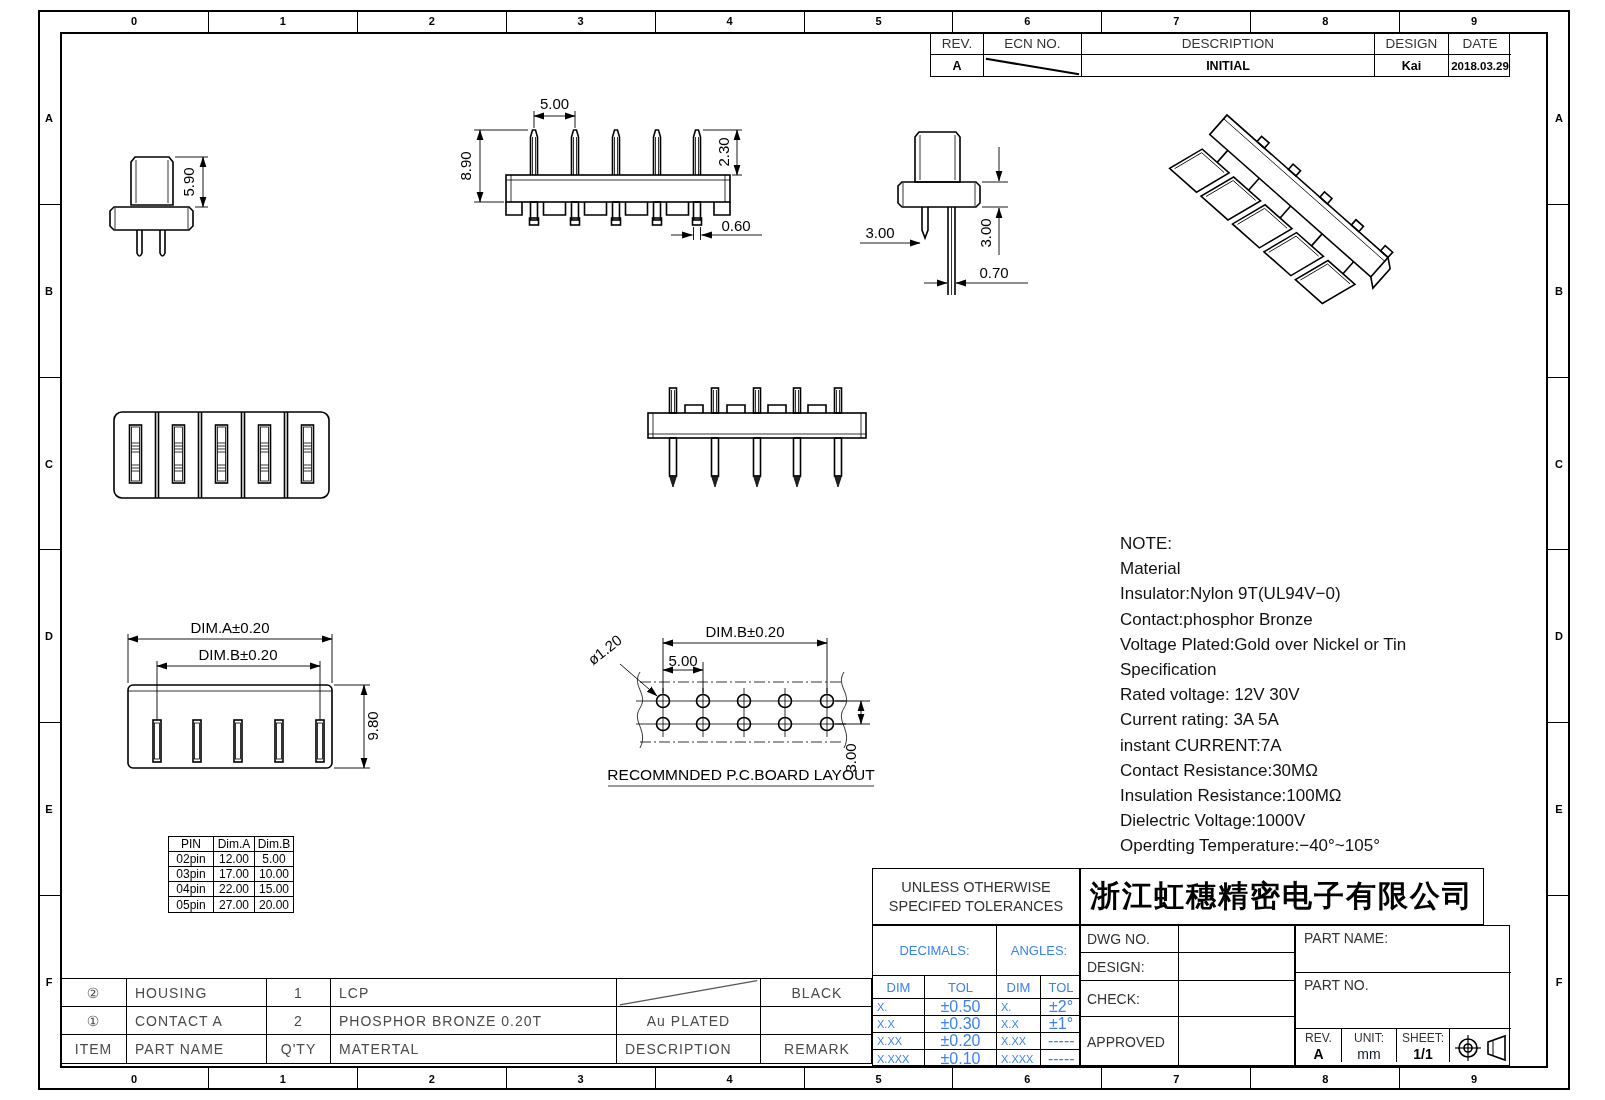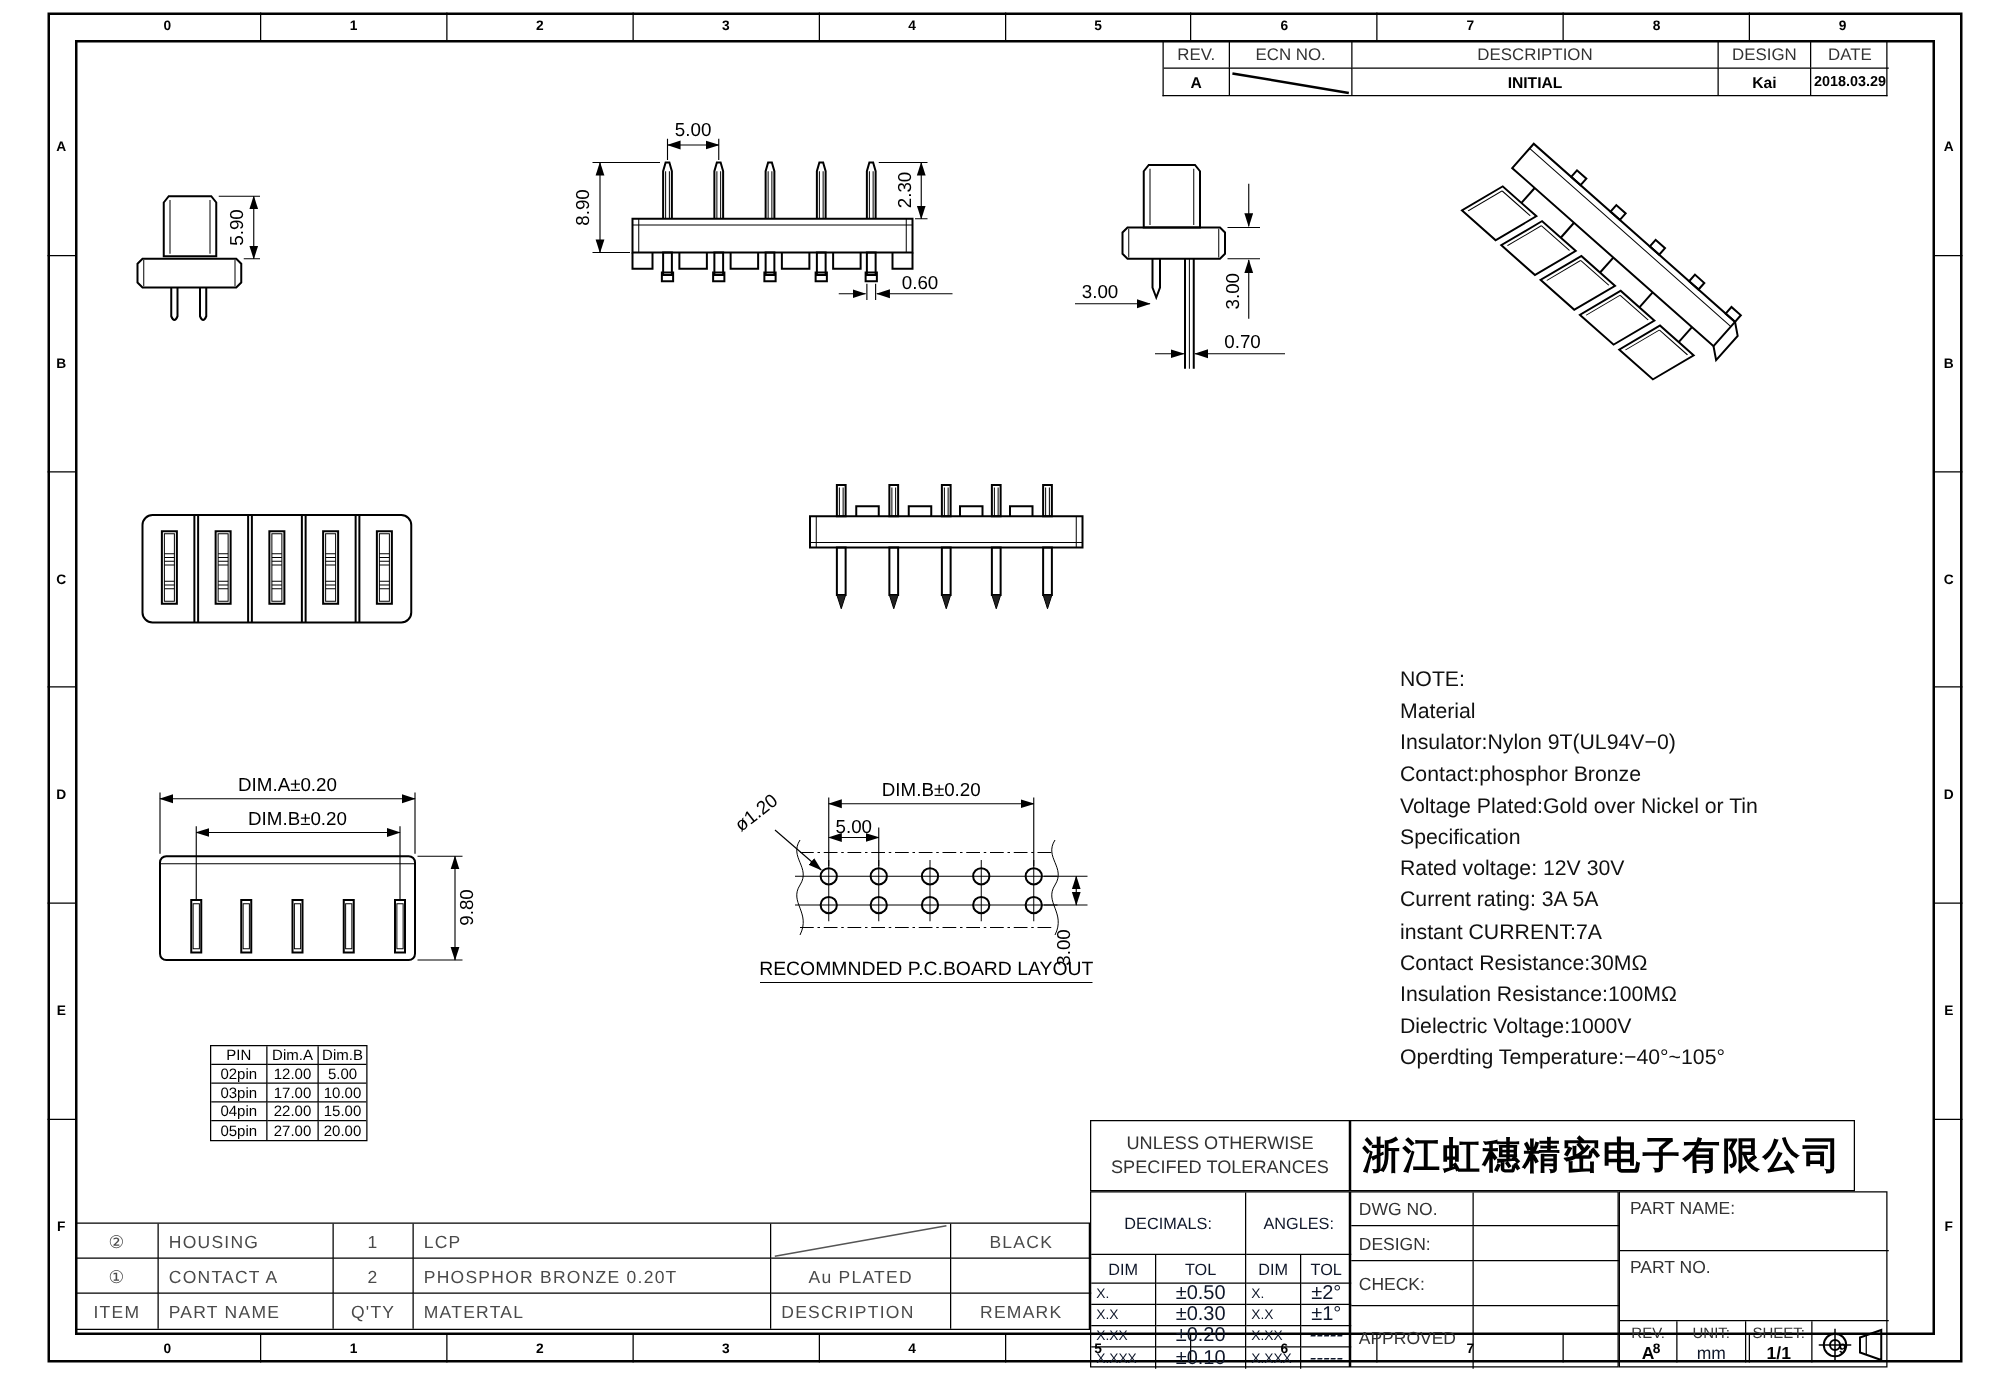--- a/index.html
+++ b/index.html
@@ -39,26 +39,26 @@
   .bom{left:60px;top:978px;width:812px;border:1.5px solid #000;display:grid;
        grid-template-columns:66px 140px 64px 286px 144px 112px;box-sizing:border-box;
        color:#4a4a4a;font-size:14px;letter-spacing:1px;}
   .bom .c{border-right:1.2px solid #000;border-bottom:1.2px solid #000;height:28px;
           display:flex;align-items:center;padding-left:8px;position:relative;box-sizing:border-box;}
   .bom .c.cen{justify-content:center;padding-left:0;}
   .bom .c:nth-child(6n){border-right:none;}
   .bom .c:nth-last-child(-n+6){border-bottom:none;}
   .diag-svg{position:absolute;inset:0;width:100%;height:100%;}
   
-  .tb{box-sizing:border-box;border:1.8px solid #000;position:absolute;margin-top:28px;}
+  .tb{box-sizing:border-box;border:1.8px solid #000;position:absolute;}
   .tol-head{left:872px;top:868px;width:208px;height:57px;display:flex;flex-direction:column;
             align-items:center;justify-content:center;font-size:14.5px;color:#333;line-height:19px;}
   .tol-body{left:872px;top:925px;width:208px;height:141px;display:grid;
             grid-template-columns:52px 72px 44px 40px;grid-template-rows:50px 23px 17px 17px 17px 17px;
-            font-size:13px;color:#0f172a;}
+            font-size:13px;color:#3b82f6;}
   .tol-body .c{border-right:1px solid #000;border-bottom:1px solid #000;display:flex;
                align-items:center;justify-content:center;box-sizing:border-box;}
   .tol-body .sm{font-size:11px;justify-content:flex-start;padding-left:4px;}
   .tol-body .smr{font-size:16px;}
   .company{left:1080px;top:868px;width:404px;height:57px;display:flex;align-items:center;
            justify-content:center;font-size:30px;font-weight:bold;letter-spacing:2px;
            font-family:"DejaVu Sans","Liberation Sans",sans-serif;}
   .admin{left:1080px;top:925px;width:215px;height:141px;display:grid;
          grid-template-columns:98px 117px;grid-template-rows:27px 28px 36px 50px;
          font-size:14px;color:#333;}

